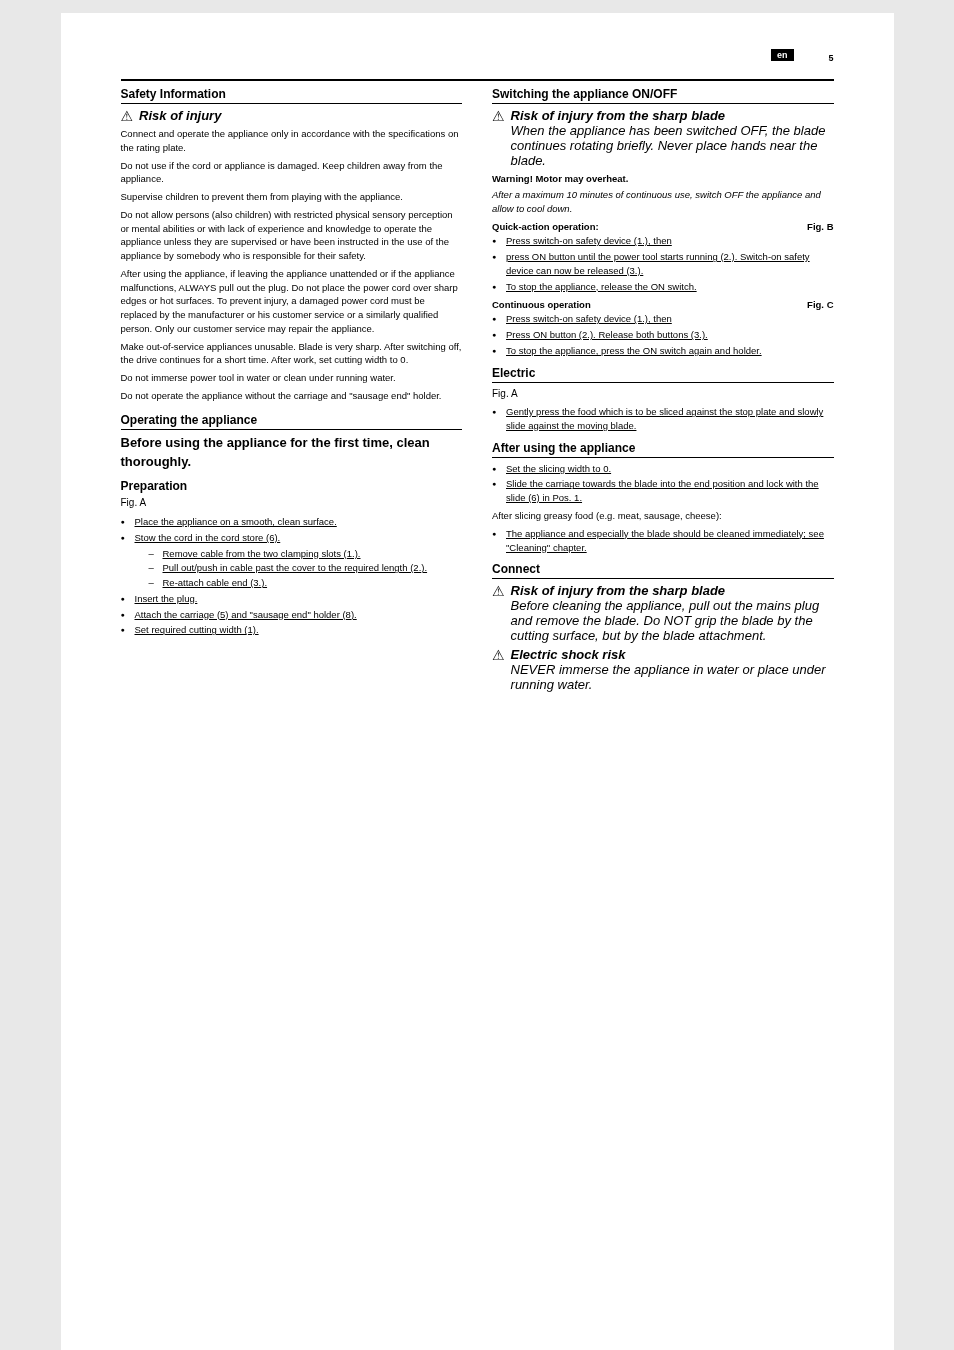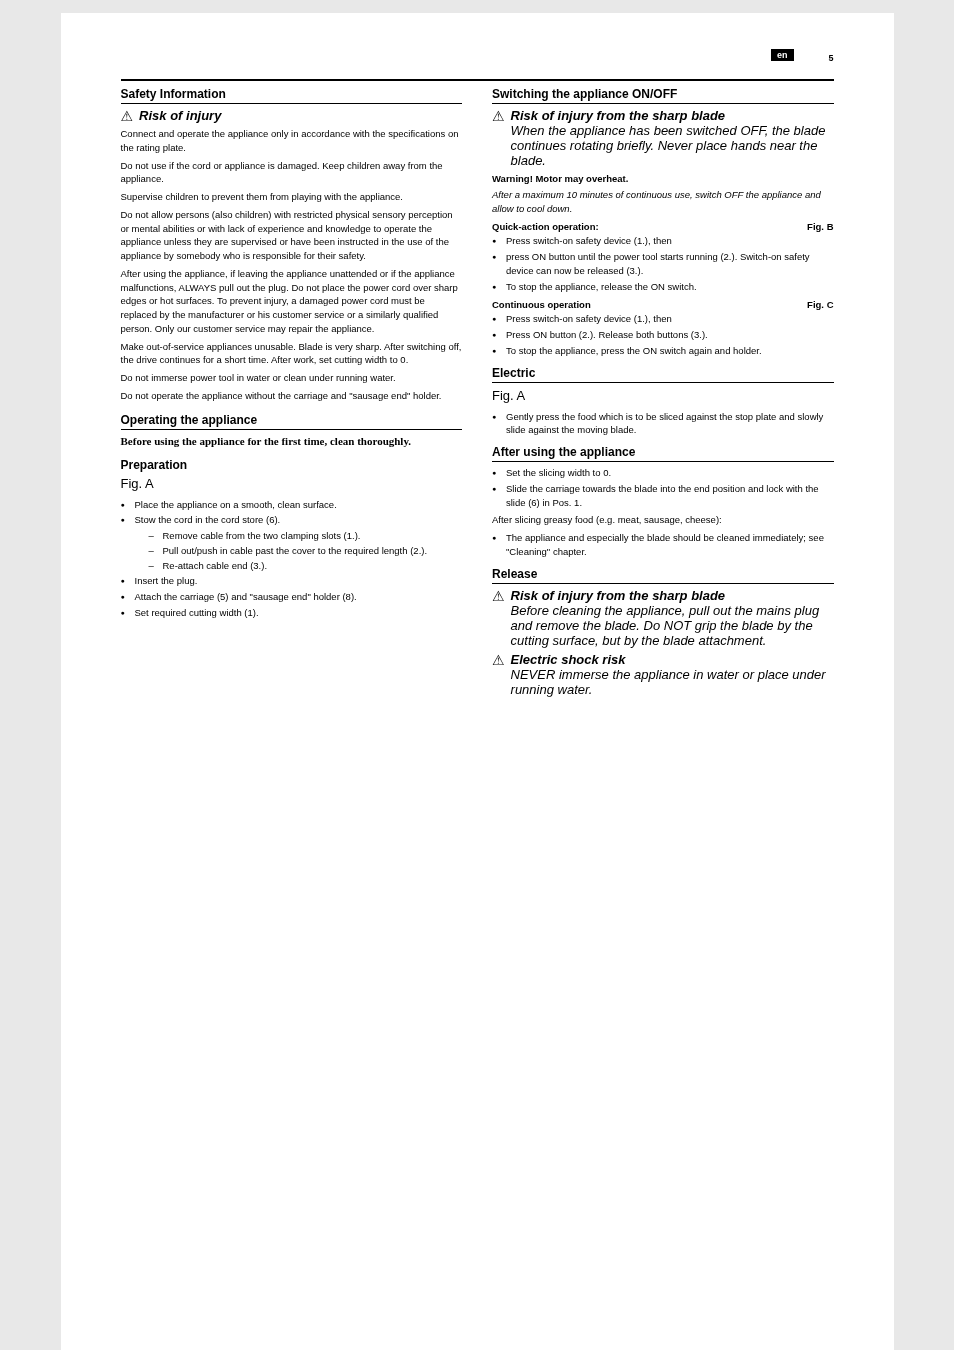--- a/index.html
+++ b/index.html
@@ -85,20 +85,21 @@
     .warning-text em {
       font-style: italic;
     }
     .warning-text strong {
       font-weight: bold;
     }
     ul.bullet-list {
       list-style: none;
       margin: 2px 0 4px 0;
       padding: 0;
+      text-decoration: underline;
     }
     ul.bullet-list > li {
       font-size: 9.5px;
       line-height: 1.45;
       padding-left: 14px;
       position: relative;
       margin-bottom: 2px;
     }
     ul.bullet-list > li::before {
       content: "●";
@@ -118,21 +119,21 @@
       padding-left: 14px;
       position: relative;
       margin-bottom: 1px;
     }
     ul.dash-list > li::before {
       content: "–";
       position: absolute;
       left: 0;
     }
     .fig-label {
-      font-size: 13px;
+      font-size: 10px;
       font-style: normal;
     }
     .quick-action-header {
       display: flex;
       justify-content: space-between;
       font-weight: bold;
       font-size: 9.5px;
       margin-top: 6px;
       margin-bottom: 2px;
     }
@@ -174,21 +175,21 @@
       <p>Do not use if the cord or appliance is damaged. Keep children away from the appliance.</p>
       <p>Supervise children to prevent them from playing with the appliance.</p>
       <p>Do not allow persons (also children) with restricted physical sensory perception or mental abilities or with lack of experience and knowledge to operate the appliance unless they are supervised or have been instructed in the use of the appliance by somebody who is responsible for their safety.</p>
       <p>After using the appliance, if leaving the appliance unattended or if the appliance malfunctions, ALWAYS pull out the plug. Do not place the power cord over sharp edges or hot surfaces. To prevent injury, a damaged power cord must be replaced by the manufacturer or his customer service or a similarly qualified person. Only our customer service may repair the appliance.</p>
       <p>Make out-of-service appliances unusable. Blade is very sharp. After switching off, the drive continues for a short time. After work, set cutting width to 0.</p>
       <p>Do not immerse power tool in water or clean under running water.</p>
       <p>Do not operate the appliance without the carriage and "sausage end" holder.</p>
 
       <h2 style="margin-top:10px;">Operating the appliance</h2>
 
-      <p style="font-weight:bold; font-size:11px;font-family:Liberation Serif, serif;">Before using the appliance for the first time, clean thoroughly.</p>
+      <p style="font-weight:bold; font-size:13px;">Before using the appliance for the first time, clean thoroughly.</p>
 
       <h3>Preparation</h3>
       <p class="fig-label">Fig. A</p>
 
       <ul class="bullet-list">
         <li>Place the appliance on a smooth, clean surface.</li>
         <li>
           <span>Stow the cord in the cord store (6).</span>
           <ul class="dash-list">
             <li>Remove cable from the two clamping slots (1.).</li>
@@ -247,21 +248,21 @@
       <h2 style="margin-top:8px;">After using the appliance</h2>
       <ul class="bullet-list">
         <li>Set the slicing width to 0.</li>
         <li>Slide the carriage towards the blade into the end position and lock with the slide (6) in Pos. 1.</li>
       </ul>
       <p>After slicing greasy food (e.g. meat, sausage, cheese):</p>
       <ul class="bullet-list">
         <li>The appliance and especially the blade should be cleaned immediately; see "Cleaning" chapter.</li>
       </ul>
 
-      <h2 style="margin-top:8px;">Release</h2>
+      <h2 style="margin-top:8px;">Connect</h2>
 
       <div class="warning-block">
         <span class="warning-icon">⚠</span>
         <div class="warning-text">
           <em><strong>Risk of injury from the sharp blade</strong></em><br>
           <em><span>Before cleaning the appliance, pull out the mains plug and remove the blade. Do NOT grip the blade by the cutting surface, but by the blade attachment.</span></em>
         </div>
       </div>
 
       <div class="warning-block">

